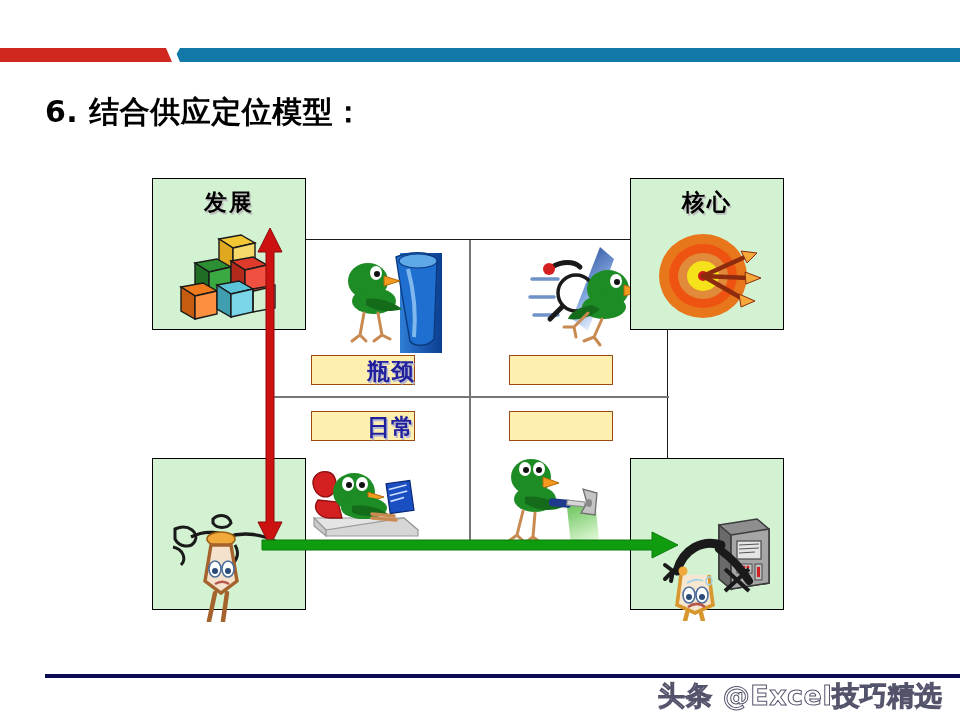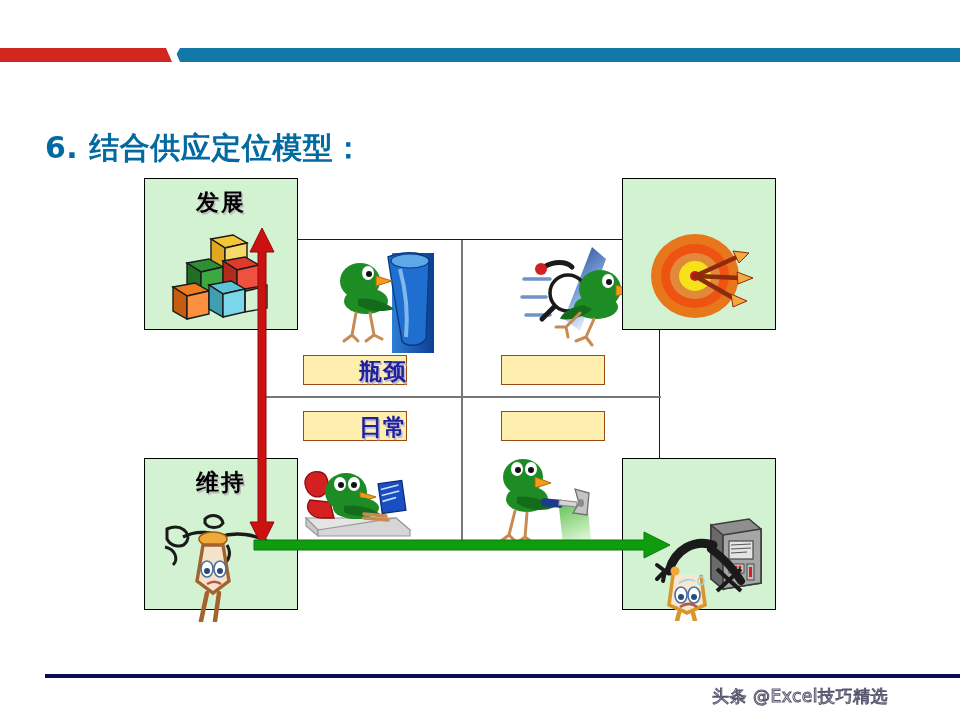--- a/index.html
+++ b/index.html
@@ -50,21 +50,21 @@
     font-size: 30px;
     font-weight: bold;
     color: #1a1ae6;
     letter-spacing: 0.5px;
     white-space: nowrap;
   }
 
   
   #diagram {
     position: absolute;
-    left: 0; top: 0;
+    left: 8px; top: 0;
     width: 860px; height: 720px;
   }
 
   
   #matrix-grid {
     position: absolute;
     left: 262px; top: 239px;
     width: 398px; height: 308px;
     border: 1.5px solid #1a1a1a;
     box-sizing: border-box;
@@ -156,40 +156,40 @@
     width: 915px; height: 4px;
     background: #0b0b52;
   }
   #watermark {
     position: absolute;
     left: 640px; top: 676px;
     width: 320px; height: 40px;
     display: flex;
     align-items: center;
     justify-content: center;
-    font-size: 17px;
-    font-weight: normal;
+    font-size: 27px;
+    font-weight: bold;
     color: rgba(255,255,255,0.05);
     -webkit-text-stroke: 1px rgba(40,40,70,0.8);
     white-space: nowrap;
     letter-spacing: 0.5px;
   }
 
   .clip-art { position: absolute; }
 </style>
 </head>
 <body>
 
 <div id="header-ribbon">
   <div class="ribbon-red"></div>
   <div class="ribbon-blue"></div>
   <div class="ribbon-notch"></div>
 </div>
 
-<div id="page-title" style="color: #0369a1; margin-top: 36px;">6. 结合供应定位模型：</div>
+<div id="page-title" style="color: #000000;">6. 结合供应定位模型：</div>
 
 <div id="diagram">
 
   <div id="matrix-grid">
     <div id="matrix-divider-v"></div>
     <div id="matrix-divider-h"></div>
   </div>
 
   <svg class="clip-art" style="left:330px;top:243px;" width="105" height="110" viewBox="0 0 105 110">
     <defs>
@@ -298,37 +298,37 @@
         <path d="M20 65 L42 60 L42 83 L20 88 Z" fill="#fa9040"></path>
         <path d="M42 54 L64 50 L78 58 L56 63 Z" fill="#5cc4d8"></path>
         <path d="M42 54 L56 63 L56 86 L42 78 Z" fill="#3f9eb0"></path>
         <path d="M56 63 L78 58 L78 81 L56 86 Z" fill="#7ad6e8"></path>
         <path d="M78 58 L100 54 L100 77 L78 81 Z" fill="none"></path>
       </g>
     </svg>
   </div>
 
   <div class="corner-box" id="box-core">
+    <div class="corner-label">核心</div>
     <svg class="clip-art" style="left:22px;top:52px;" width="115" height="90" viewBox="0 0 115 90">
       <ellipse cx="50" cy="45" rx="44" ry="42" fill="#e8761a"></ellipse>
       <ellipse cx="50" cy="45" rx="34" ry="32" fill="#ef5312"></ellipse>
       <ellipse cx="50" cy="45" rx="25" ry="23" fill="#e08a3a"></ellipse>
       <ellipse cx="50" cy="45" rx="16" ry="15" fill="#f5e21a"></ellipse>
       <circle cx="50" cy="45" r="5" fill="#cf1a1a"></circle>
       <path d="M50 45 L92 26" stroke="#8c2b0e" stroke-width="4.5" stroke-linecap="round"></path>
       <path d="M50 45 L96 47" stroke="#8c2b0e" stroke-width="4.5" stroke-linecap="round"></path>
       <path d="M50 45 L90 68" stroke="#8c2b0e" stroke-width="4.5" stroke-linecap="round"></path>
       <path d="M88 20 L104 22 L94 32 Z" fill="#f5a93a" stroke="#8c2b0e" stroke-width="1"></path>
       <path d="M92 41 L108 47 L93 53 Z" fill="#f5a93a" stroke="#8c2b0e" stroke-width="1"></path>
       <path d="M86 63 L102 70 L88 76 Z" fill="#f5a93a" stroke="#8c2b0e" stroke-width="1"></path>
     </svg>
   </div>
 
   <div class="corner-box" id="box-maintain">
-    <div class="corner-label">维持</div>
     <svg class="clip-art" style="left:12px;top:48px;" width="130" height="115" viewBox="0 0 130 115">
       <path d="M10 22 C24 16 34 26 30 34 C26 42 14 40 10 32 Z" fill="none" stroke="#1a1a1a" stroke-width="3"></path>
       <path d="M8 40 C18 42 22 52 16 58" fill="none" stroke="#1a1a1a" stroke-width="3"></path>
       <path d="M26 30 C42 22 56 26 62 30" fill="none" stroke="#1a1a1a" stroke-width="3.4"></path>
       <path d="M48 12 C54 6 64 8 66 16 C62 22 52 22 48 16 Z" fill="none" stroke="#1a1a1a" stroke-width="3"></path>
       <path d="M62 30 C80 24 98 28 110 34" fill="none" stroke="#1a1a1a" stroke-width="3.4"></path>
       <path d="M70 38 C76 48 70 58 62 58" fill="none" stroke="#1a1a1a" stroke-width="3"></path>
       <ellipse cx="56" cy="32" rx="14" ry="7" fill="#f0a93a" stroke="#9c5e10" stroke-width="1.6"></ellipse>
       <path d="M46 38 L40 74 L56 86 L72 74 L66 38 Z" fill="#f4e2cc" stroke="#a4622c" stroke-width="3.4"></path>
       <ellipse cx="50" cy="62" rx="6" ry="8" fill="#ffffff" stroke="#4c6e9c" stroke-width="1.6"></ellipse>

